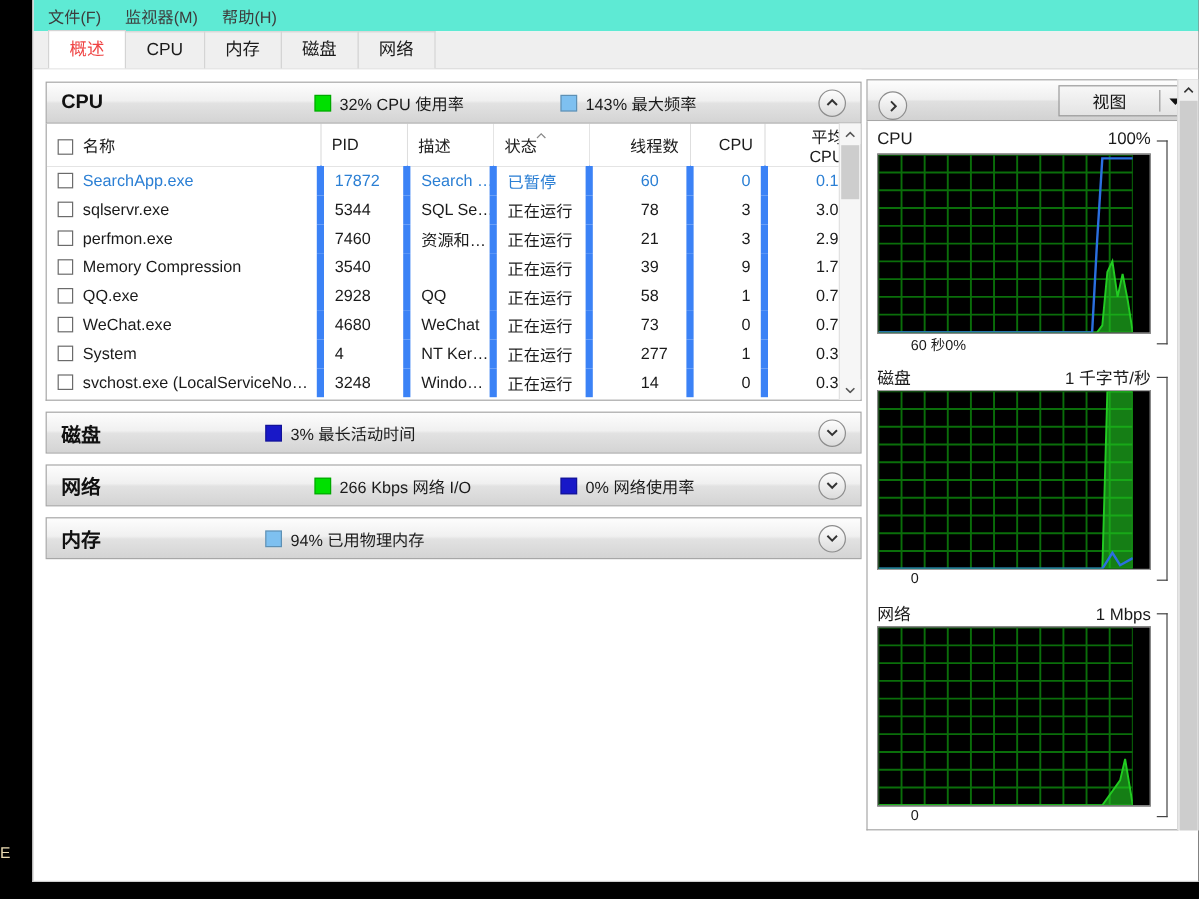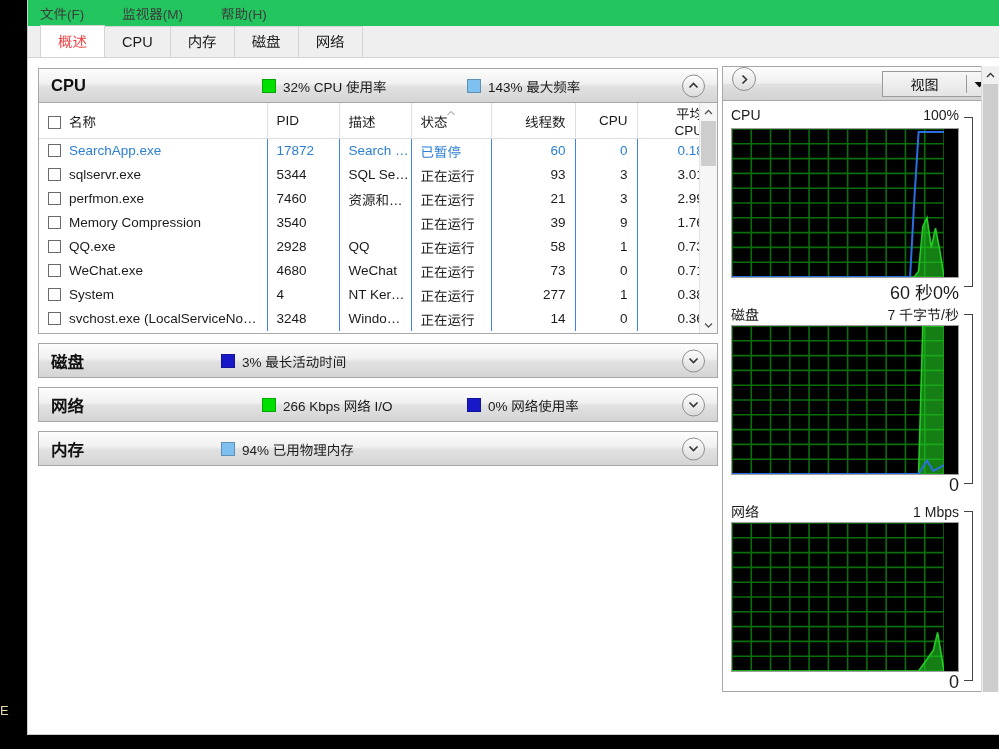--- a/index.html
+++ b/index.html
@@ -58,22 +58,22 @@
   }
   .winbtns { position: absolute; right: 0; top: 0; display: flex; height: 42px; }
   .winbtn {
     width: 46px; height: 42px; display: flex; align-items: center; justify-content: center;
   }
   .winbtn svg { display:block; }
 
   
   .menubar {
     height: 26px; display: flex; align-items: center;
-    padding-left: 12px; background: #22c55e;
-    font-size: 13.5px; color: #3d3d3d; gap: 18px;
+    padding-left: 12px; background: #5eead4;
+    font-size: 13.5px; color: #3d3d3d;
   }
   .menubar .mi { margin-right: 20px; cursor: default; }
 
   
   .tabstrip {
     height: 32px; background: #efefef;
     border-bottom: 1px solid #d4d4d4;
     display: flex; align-items: flex-end;
     padding-left: 12px;
     box-sizing: border-box;
@@ -150,25 +150,25 @@
     border-right: 1px solid #dedede;
     border-bottom: 1px solid #dedede;
     padding: 0 9px; text-align: left;
     position: relative;
     box-sizing: border-box;
   }
   table.proc th.num { text-align: right; }
   table.proc td {
     font-size: 13.5px; color: #1b1b1b;
     height: 24px; padding: 0 9px;
-    border-right: 1px solid #3b82f6;
+    border-right: 6px solid #3b82f6;
     white-space: nowrap; overflow: hidden;
     box-sizing: border-box;
   }
-  table.proc td.num { text-align: right; padding-left: 40px; }
+  table.proc td.num { text-align: left; padding-left: 40px; }
   tr.suspended td, tr.suspended td .pname { color: #2b7fd4; }
   .cb {
     width: 13px; height: 13px; border: 1px solid #6b6b6b;
     background: #fff; display: inline-block; vertical-align: -2px;
     margin-right: 8px; box-sizing: border-box;
   }
   .sortcaret { position: absolute; top: 1px; left: 50%; transform: translateX(-50%); }
 
   
   .vscroll {
@@ -185,21 +185,21 @@
     position: absolute; left: 1px; right: 1px;
     background: #cdcdcd;
   }
 
   
   .gp-toolbar {
     height: 35px; margin-left: 4px;
     background: linear-gradient(to bottom,#fdfdfd 0%,#efefef 48%,#e0e0e0 53%,#d2d2d2 100%);
     border: 1px solid #a7a7a7;
     box-sizing: border-box;
-    display: flex; align-items: flex-start;
+    display: flex; align-items: flex-end;
     position: relative;
   }
   .gp-back {
     width: 22px; height: 22px; border-radius: 50%; margin-left: 9px;
     background: linear-gradient(to bottom,#fdfdfd,#dcdcdc);
     border: 1px solid #8d8d8d;
     display: flex; align-items: center; justify-content: center;
   }
   .viewbtn {
     position: absolute; right: 6px; top: 4px;
@@ -234,22 +234,22 @@
     position: relative;
   }
   .graphblock { position: relative; margin-bottom: 6px; }
   .glabels {
     display: flex; justify-content: space-between; align-items: baseline;
     font-size: 14px; color: #1b1b1b;
     padding-right: 14px;
     height: 21px;
   }
   .gbottom {
-    display: flex; justify-content: flex-end; align-items: baseline;
-    font-size: 18px; color: #1b1b1b;
+    display: flex; justify-content: flex-start; align-items: baseline;
+    font-size: 12px; color: #1b1b1b;
     padding-right: 14px;
     height: 20px;
     margin-left: 28px;
   }
   .plot {
     position: relative;
     height: 150px;
     background: #000;
     border: 1px solid #9e9e9e;
     box-sizing: border-box;
@@ -361,21 +361,21 @@
                       <td>已暂停</td>
                       <td class="num">60</td>
                       <td class="num">0</td>
                       <td class="num" style="border-right: none;">0.18</td>
                     </tr>
                     <tr>
                       <td><span class="cb"></span><span class="pname">sqlservr.exe</span></td>
                       <td>5344</td>
                       <td>SQL Se…</td>
                       <td>正在运行</td>
-                      <td class="num">93</td>
+                      <td class="num">78</td>
                       <td class="num">3</td>
                       <td class="num" style="border-right: none;">3.01</td>
                     </tr>
                     <tr>
                       <td><span class="cb"></span><span class="pname">perfmon.exe</span></td>
                       <td>7460</td>
                       <td>资源和…</td>
                       <td>正在运行</td>
                       <td class="num">21</td>
                       <td class="num">3</td>
@@ -551,21 +551,21 @@
               </div>
               <div class="bracket" style="top: 10px; height: 170px;"></div>
               <div class="gbottom">
                 <span>60 秒</span>
                 <span>0%</span>
               </div>
             </div>
             <div class="graphblock">
               <div class="glabels">
                 <span>磁盘</span>
-                <span>7 千字节/秒</span>
+                <span>1 千字节/秒</span>
               </div>
               <div class="plot" style="margin-right: 14px;">
                 <svg width="212" height="148" viewBox="0 0 212 148">
                   <line x1="0" y1="0" x2="0" y2="148" stroke="#0a6e0a" stroke-width="1.6"></line>
                   <line x1="19.272727272727273" y1="0" x2="19.272727272727273" y2="148" stroke="#0a6e0a" stroke-width="1.6"></line>
                   <line x1="38.54545454545455" y1="0" x2="38.54545454545455" y2="148" stroke="#0a6e0a" stroke-width="1.6"></line>
                   <line x1="57.81818181818182" y1="0" x2="57.81818181818182" y2="148" stroke="#0a6e0a" stroke-width="1.6"></line>
                   <line x1="77.0909090909091" y1="0" x2="77.0909090909091" y2="148" stroke="#0a6e0a" stroke-width="1.6"></line>
                   <line x1="96.36363636363637" y1="0" x2="96.36363636363637" y2="148" stroke="#0a6e0a" stroke-width="1.6"></line>
                   <line x1="115.63636363636364" y1="0" x2="115.63636363636364" y2="148" stroke="#0a6e0a" stroke-width="1.6"></line>

